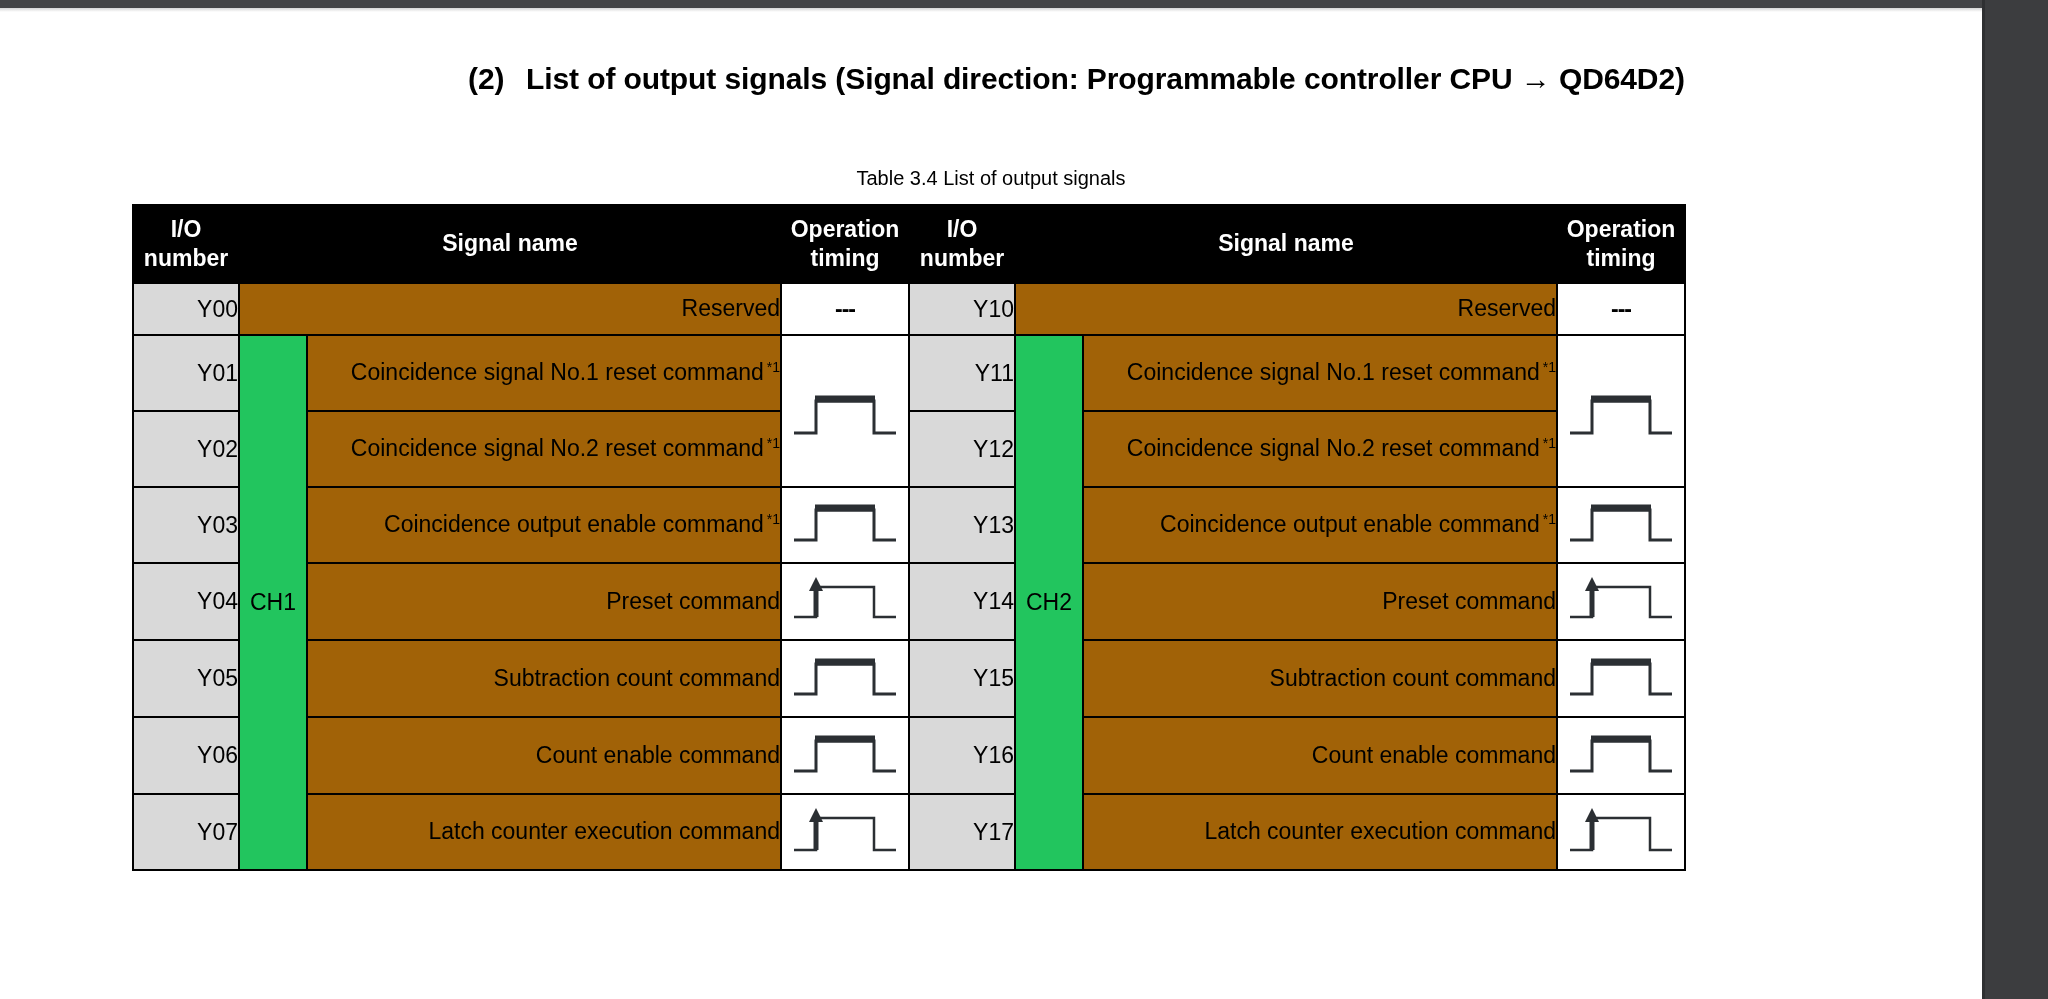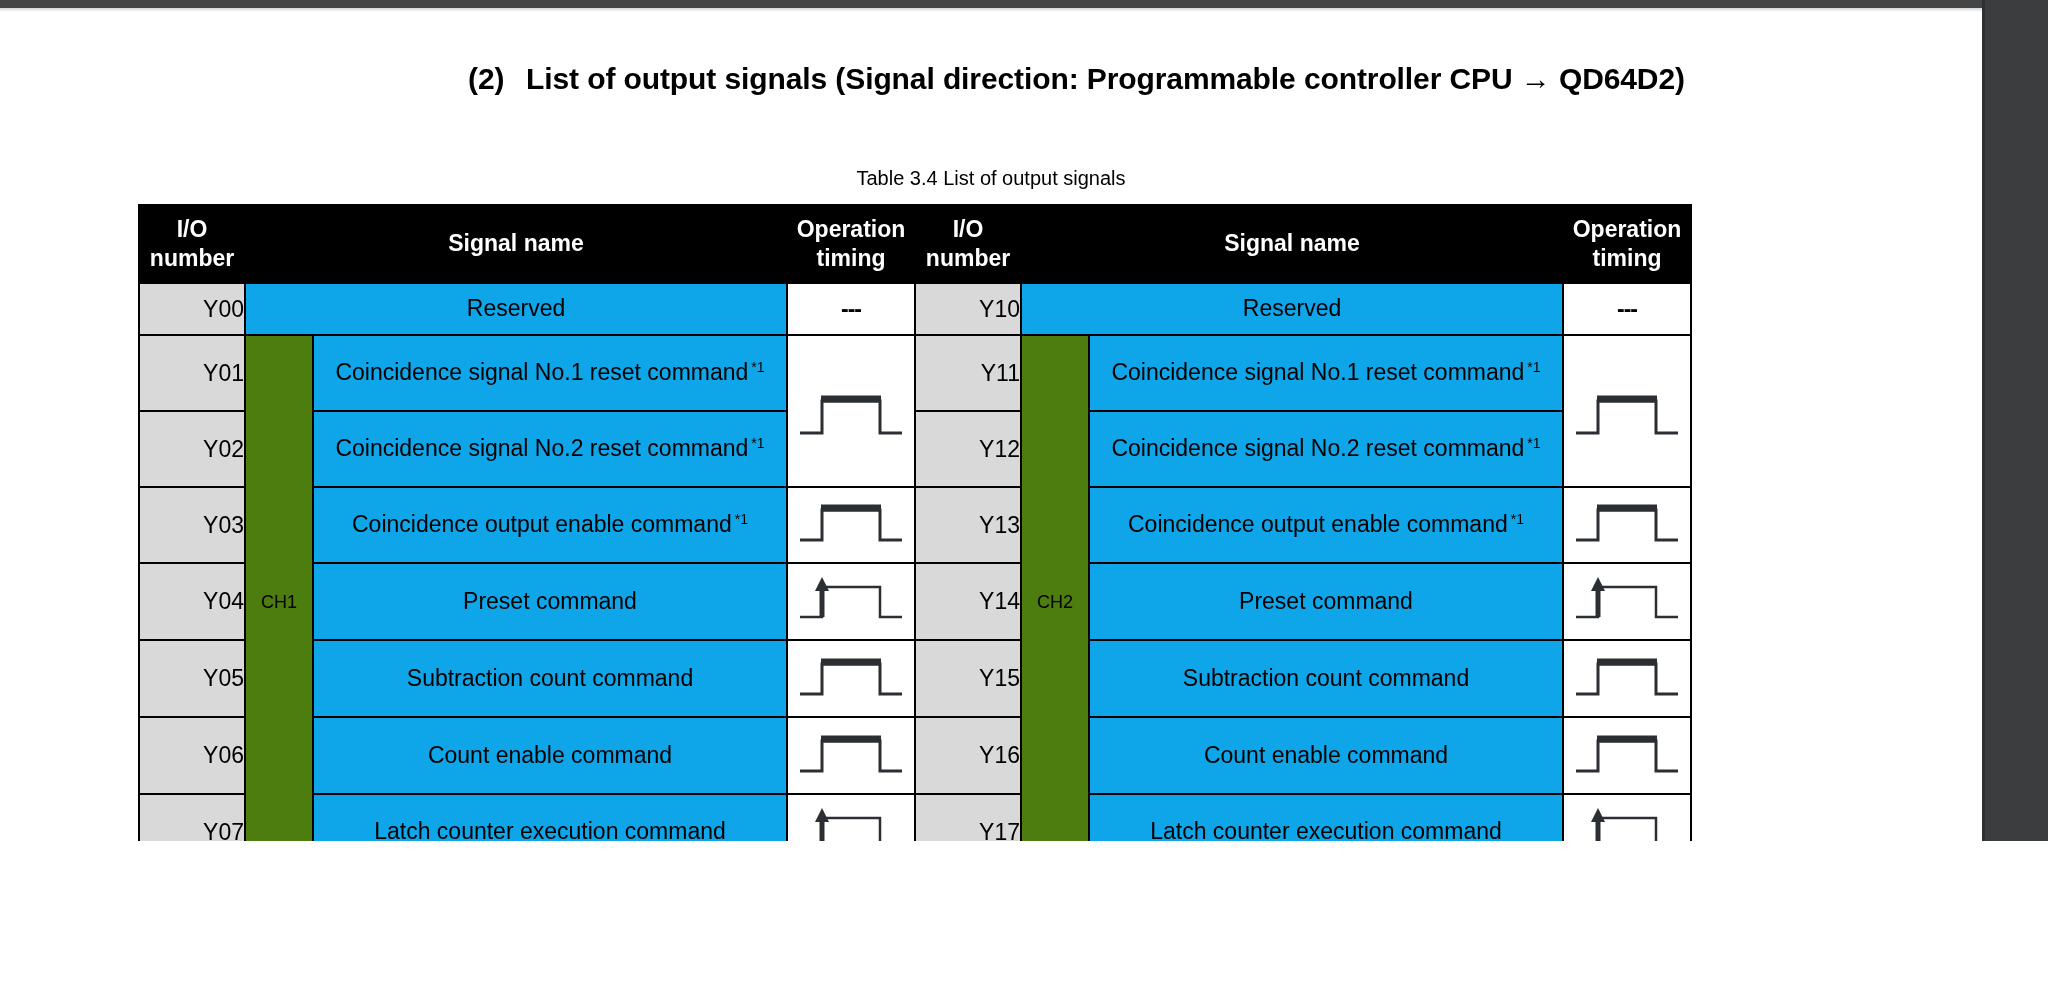--- a/index.html
+++ b/index.html
@@ -6,21 +6,21 @@
   html, body {
     width: 2048px;
     height: 999px;
     overflow: hidden;
     background: #ffffff;
     font-family: "Liberation Sans", sans-serif;
   }
   #root {
     position: relative;
     width: 2048px;
-    height: 841px;
+    height: 999px;
     background: #ffffff;
     overflow: hidden;
     padding-left: 16px;
   }
 
   
   .top-bar {
     position: absolute;
     left: 0; top: 0;
     width: 2048px; height: 8px;
@@ -83,21 +83,21 @@
     width: 1982px;
     text-align: center;
     font-size: 20px;
     font-weight: normal;
     color: #000000;
   }
 
   
   table.sigtable {
     position: absolute;
-    left: 138px;
+    left: 132px;
     top: 192px;
     border-collapse: collapse;
     table-layout: fixed;
     font-size: 21px;
     color: #000000;
   }
   table.sigtable th, table.sigtable td {
     border: 2px solid #000000;
     padding: 0;
     vertical-align: middle;
@@ -114,30 +114,30 @@
   }
   thead th .hdr-two { display: block; }
 
   td.io {
     background: #d9d9d9;
     text-align: right;
     font-size: 23px;
     width: 106px;
   }
   td.ch {
-    background: #4d7c0f;
-    text-align: center;
-    font-size: 18px;
+    background: #22c55e;
+    text-align: center;
+    font-size: 23px;
     width: 68px;
     vertical-align: bottom;
     padding-bottom: 10px;
   }
   td.name {
-    background: #0ea5e9;
-    text-align: center;
+    background: #a16207;
+    text-align: right;
     font-size: 23px;
     padding: 0 0 0 12px;
     line-height: 1.62;
   }
   td.name.wide { width: 474px; }
   td.timing {
     background: #ffffff;
     text-align: center;
     width: 128px;
   }

